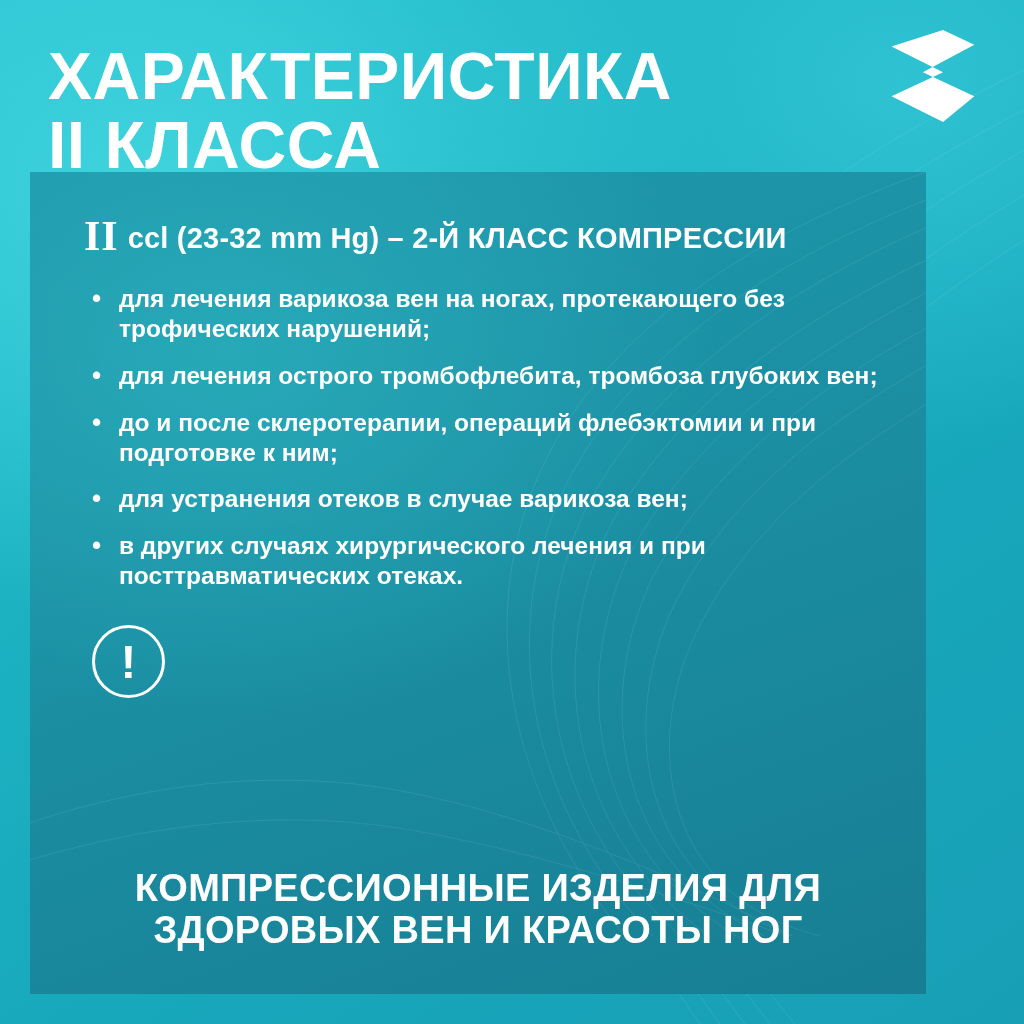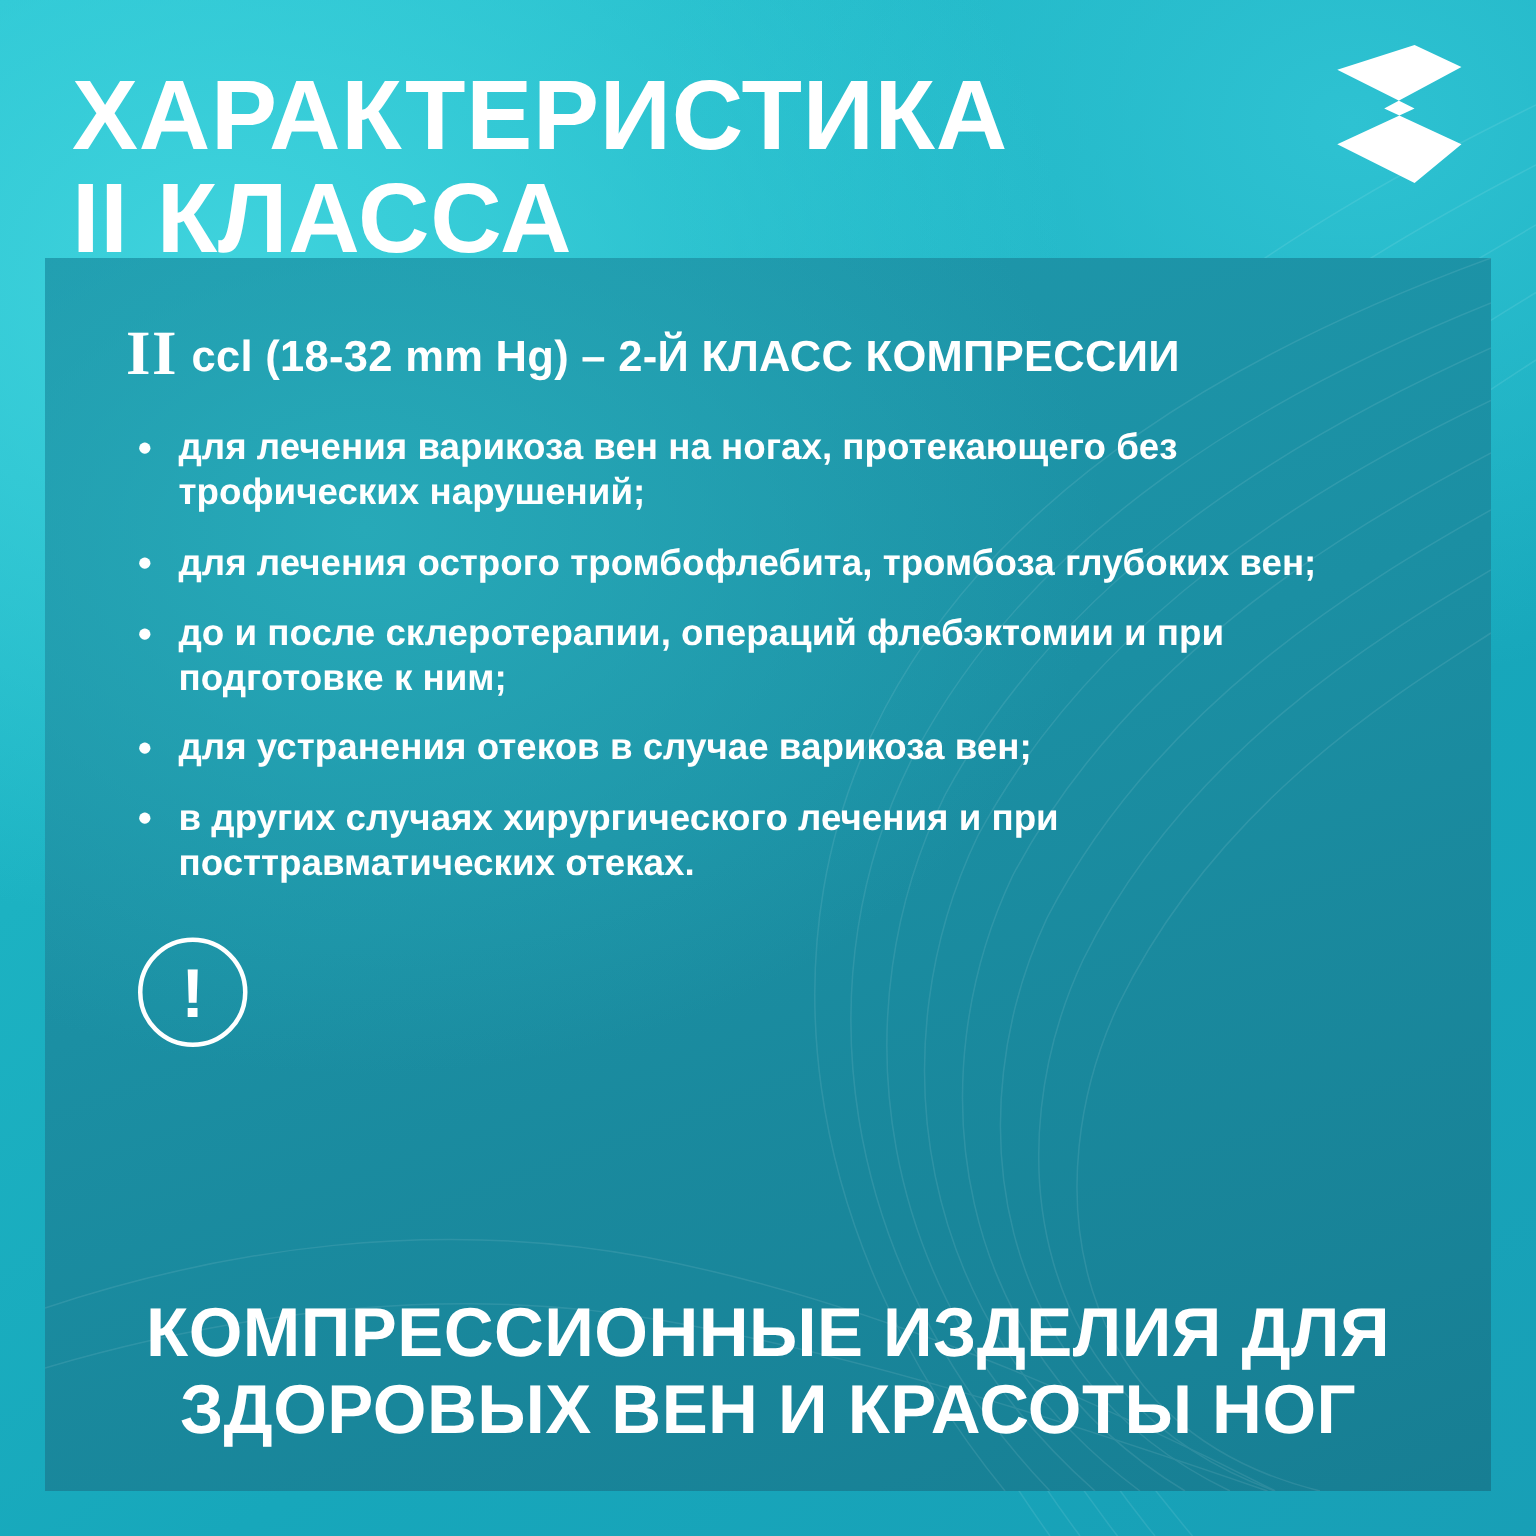--- a/index.html
+++ b/index.html
@@ -51,21 +51,21 @@
     position: absolute;
     right: 46px;
     top: 28px;
     width: 92px;
     height: 96px;
   }
   .panel {
     position: absolute;
     left: 30px;
     top: 172px;
-    width: 964px;
+    width: 896px;
     height: 822px;
     background:
       radial-gradient(ellipse 760px 560px at 22% 22%, #27a9b8 0%, rgba(39,169,184,0) 65%),
       linear-gradient(160deg, #1f9aad 0%, #1b8fa3 45%, #177e93 100%);
     box-sizing: border-box;
     padding: 34px 34px 13px 34px;
     overflow: hidden;
   }
   .panel-waves {
     position: absolute;
@@ -154,24 +154,24 @@
     font-weight: bold;
     line-height: 1.25;
     text-transform: uppercase;
     white-space: pre-line;
     letter-spacing: 0.1px;
   }
   .footer {
     position: absolute;
     left: 0;
     right: 0;
-    bottom: 28px;
+    bottom: 42px;
     text-align: center;
     color: #ffffff;
-    font-size: 46px;
+    font-size: 38px;
     font-weight: bold;
     line-height: 1.12;
     text-transform: uppercase;
     white-space: pre-line;
     letter-spacing: 0.3px;
     z-index: 2;
   }
 </style>
 </head>
 <body>
@@ -208,21 +208,21 @@
         <path d="M964,208 C890,252 760,330 692,468 C634,592 654,762 820,822"></path>
         <path d="M964,250 C905,288 782,362 716,497 C660,616 680,780 850,822"></path>
         <path d="M0,700 C120,660 260,640 400,666 C540,692 700,760 820,822"></path>
         <path d="M0,740 C130,702 270,684 410,708 C550,732 705,784 815,822"></path>
       </g>
     </svg>
 
     <div class="panel-inner">
       <div class="class-line">
         <span class="roman">II</span>
-        <span>ccl (18-32 mm Hg) – 2-Й КЛАСС КОМПРЕССИИ</span>
+        <span>ccl (23-32 mm Hg) – 2-Й КЛАСС КОМПРЕССИИ</span>
       </div>
 
 
       <ul class="bullets">
         <li>для лечения варикоза вен на ногах, протекающего без трофических нарушений;</li>
         <li>для лечения острого тромбофлебита, тромбоза глубоких вен;</li>
         <li>до и после склеротерапии, операций флебэктомии и при подготовке к ним;</li>
         <li>для устранения отеков в случае варикоза вен;</li>
         <li>в других случаях хирургического лечения и при посттравматических отеках.</li>
       </ul>

